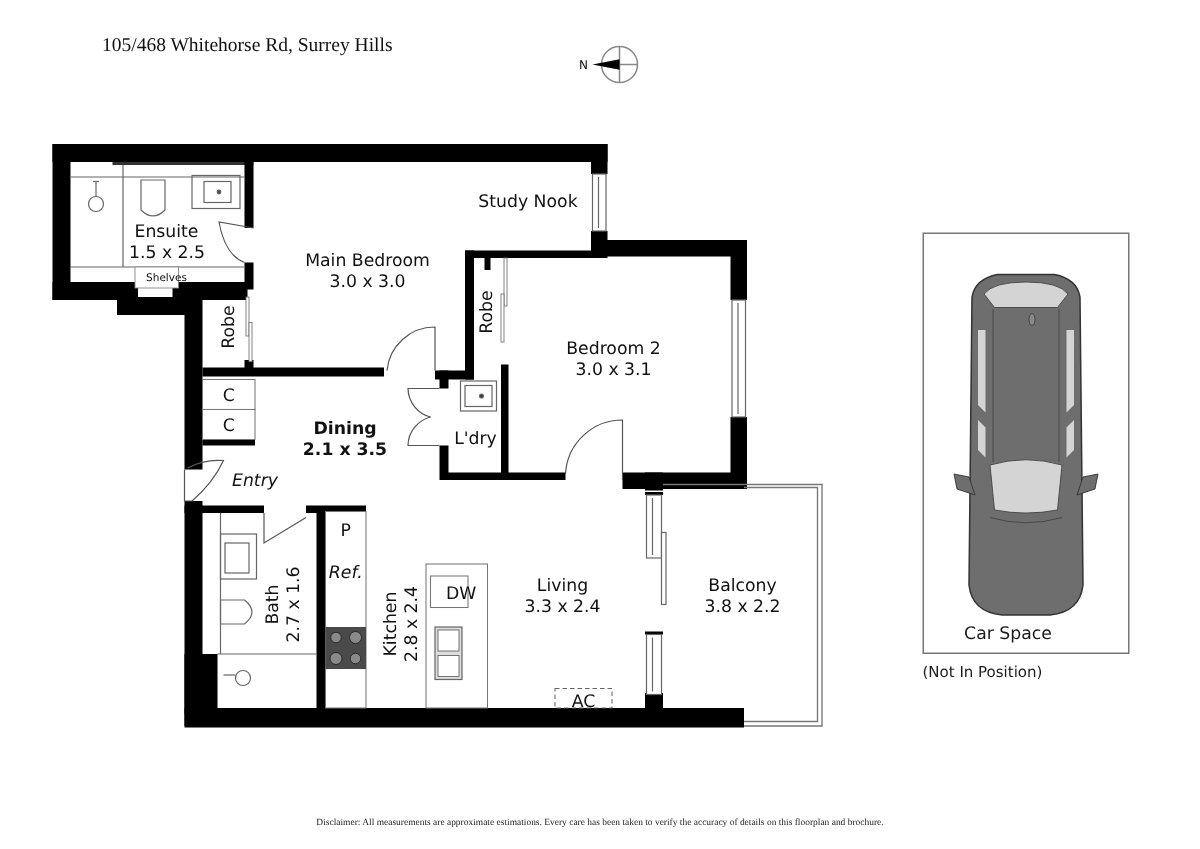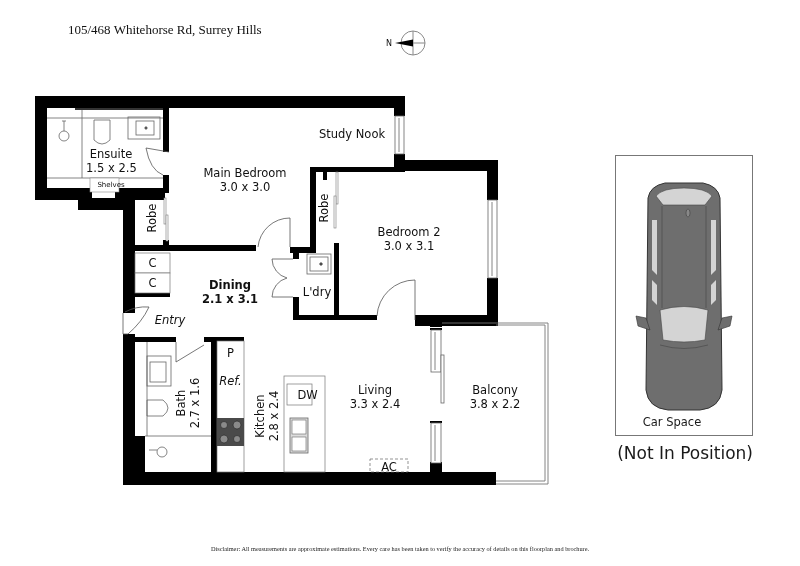--- a/index.html
+++ b/index.html
@@ -6,21 +6,21 @@
   body { width:800px; height:566px; position:relative; overflow:hidden; font-family:"DejaVu Sans", sans-serif; color:#1a1a1a; }
   .title { position:absolute; left:68px; top:22px; font-family:Liberation Serif, serif; font-size:13px; color:#111; }
   .compass { position:absolute; left:385px; top:29px; width:44px; height:28px; }
   .plan { position:absolute; left:0; top:0; width:800px; height:566px; }
   .lbl { position:absolute; font-size:11.5px; text-align:center; line-height:14px; white-space:nowrap; color:#111; }
   .lbl.small { font-size:7px; line-height:9px; }
   .rot { transform:rotate(-90deg); transform-origin:center center; }
   .disclaimer { position:absolute; left:0; width:800px; top:545px; text-align:center; font-family:"Liberation Serif", serif; font-size:6.3px; color:#222; }
   .car-box { position:absolute; left:615px; top:155px; width:138px; height:281px; border:1px solid #777; box-sizing:border-box; }
   .car-label { position:absolute; left:615px; top:415px; width:114px; text-align:center; font-size:11.5px; }
-  .not-pos { position:absolute; left:615px; top:443px; width:138px; text-align:right; font-size:17px; }
+  .not-pos { position:absolute; left:615px; top:443px; width:138px; text-align:left; font-size:10px; }
 </style>
 </head>
 <body>
 
 <div class="title">105/468 Whitehorse Rd, Surrey Hills</div>
 
 <svg class="compass" viewBox="0 0 44 28">
   <text x="1" y="17" font-size="8" font-family="DejaVu Sans, sans-serif" fill="#111">N</text>
   <circle cx="28" cy="14" r="12" fill="none" stroke="#888" stroke-width="1"></circle>
   <line x1="16" y1="14" x2="40" y2="14" stroke="#888" stroke-width="1"></line>
@@ -221,21 +221,21 @@
 <div class="lbl" style="left:364px; top:225px; width:90px;">
   <div>Bedroom 2</div>
   <div>3.0 x 3.1</div>
 </div>
 
 <div class="lbl" style="left:135px; top:256px; width:35px;">C</div>
 <div class="lbl" style="left:135px; top:276px; width:35px;">C</div>
 
 <div class="lbl" style="left:190px; top:278px; width:80px;font-weight:bold;">
   <div>Dining</div>
-  <div>2.1 x 3.1</div>
+  <div>2.1 x 3.5</div>
 </div>
 
 <div class="lbl" style="left:300px; top:285px; width:34px;text-align:center;">L'dry</div>
 
 <div class="lbl" style="left:150px; top:313px; width:40px;font-style:italic;">Entry</div>
 
 <div class="lbl" style="left:217px; top:346px; width:27px;">P</div>
 <div class="lbl" style="left:217px; top:374px; width:27px;font-style:italic;">Ref.</div>
 
 <div class="lbl rot" style="left:158px; top:389px; width:60px;">

